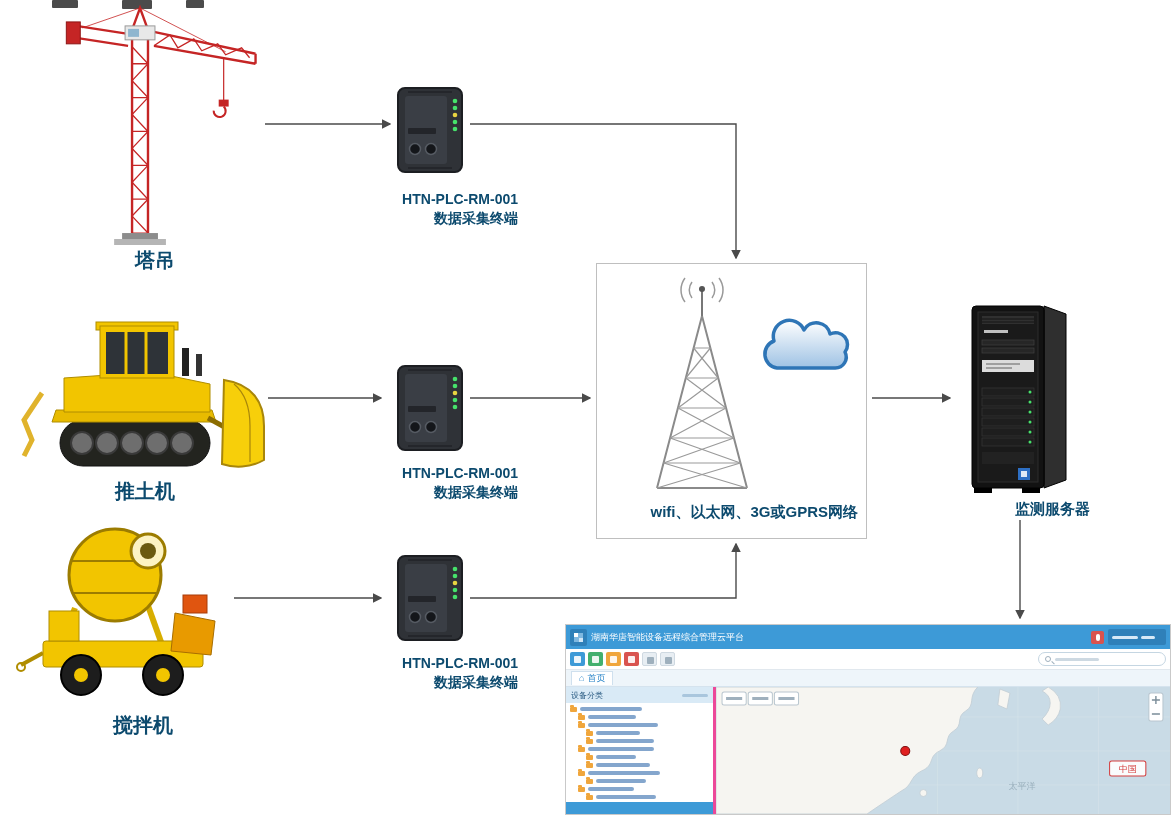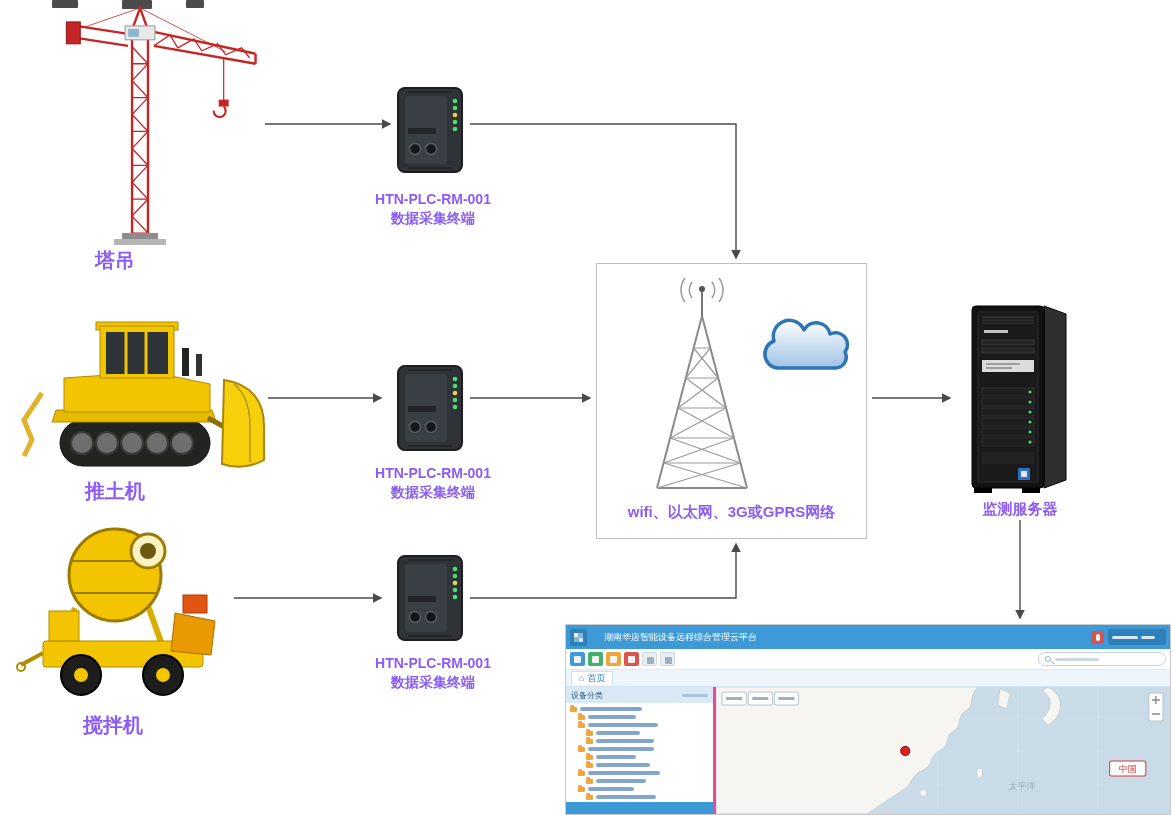--- a/index.html
+++ b/index.html
@@ -1,31 +1,31 @@
 <!DOCTYPE html>
 <html><head>
 <meta charset="utf-8">
 <style>
   *{margin:0;padding:0;box-sizing:border-box}
   body{background:#fff}
   .canvas{position:relative;width:1173px;height:815px;background:#fff;overflow:hidden;
           font-family:"Liberation Sans","DejaVu Sans",sans-serif;color:#000}
   .abs{position:absolute}
-  .lbl{font-weight:700;text-align:center;color:#8b5cf6}
+  .lbl{font-weight:700;text-align:right;color:#0c4a6e}
   .lbl-machine{font-size:20px}
   .lbl-plc{font-size:14px;line-height:19px}
   .lbl-net{font-size:15px}
   .lbl-server{font-size:15px}
   .lbl-title{font-size:17px}
   .netbox{border:1px solid #bfbfbf;background:#fff}
   .artifact{background:#2b2b2b;border-radius:1px;opacity:.85}
 
   
   .miniapp{width:606px;height:191px;border:1px solid #c9c9c9;background:#fff;font-size:8px;overflow:hidden}
-  .ma-header{height:24px;background:#3d9ad7;display:flex;align-items:center;padding:0 4px;gap:17px}
+  .ma-header{height:24px;background:#3d9ad7;display:flex;align-items:center;padding:0 4px;gap:4px}
   .ma-logo{width:17px;height:17px;background:#2f80b9;border-radius:2px;position:relative}
   .ma-logo::after{content:"";position:absolute;left:4px;top:4px;width:9px;height:9px;
     background:linear-gradient(#fff,#fff) left top/4px 4px no-repeat,linear-gradient(#cfe6f7,#cfe6f7) right bottom/4px 4px no-repeat,#7fb8e0}
   .ma-title{color:#fff;font-size:9px;white-space:nowrap;overflow:hidden}
   .ma-right{margin-left:auto;display:flex;align-items:center;gap:4px}
   .ma-alert{width:13px;height:13px;background:#d9534f;border-radius:2px;position:relative}
   .ma-alert::after{content:"";position:absolute;left:4.5px;top:3px;width:4px;height:7px;background:#fff;border-radius:2px}
   .ma-user{width:58px;height:16px;background:#2f80b9;border-radius:2px;display:flex;align-items:center;gap:3px;padding:0 4px}
   .mbar{display:inline-block;height:3px;border-radius:2px;background:#d7e9f7}
   .ma-toolbar{height:21px;background:#fff;border-bottom:1px solid #e1e8ee;display:flex;align-items:center;gap:3px;padding:0 4px}

